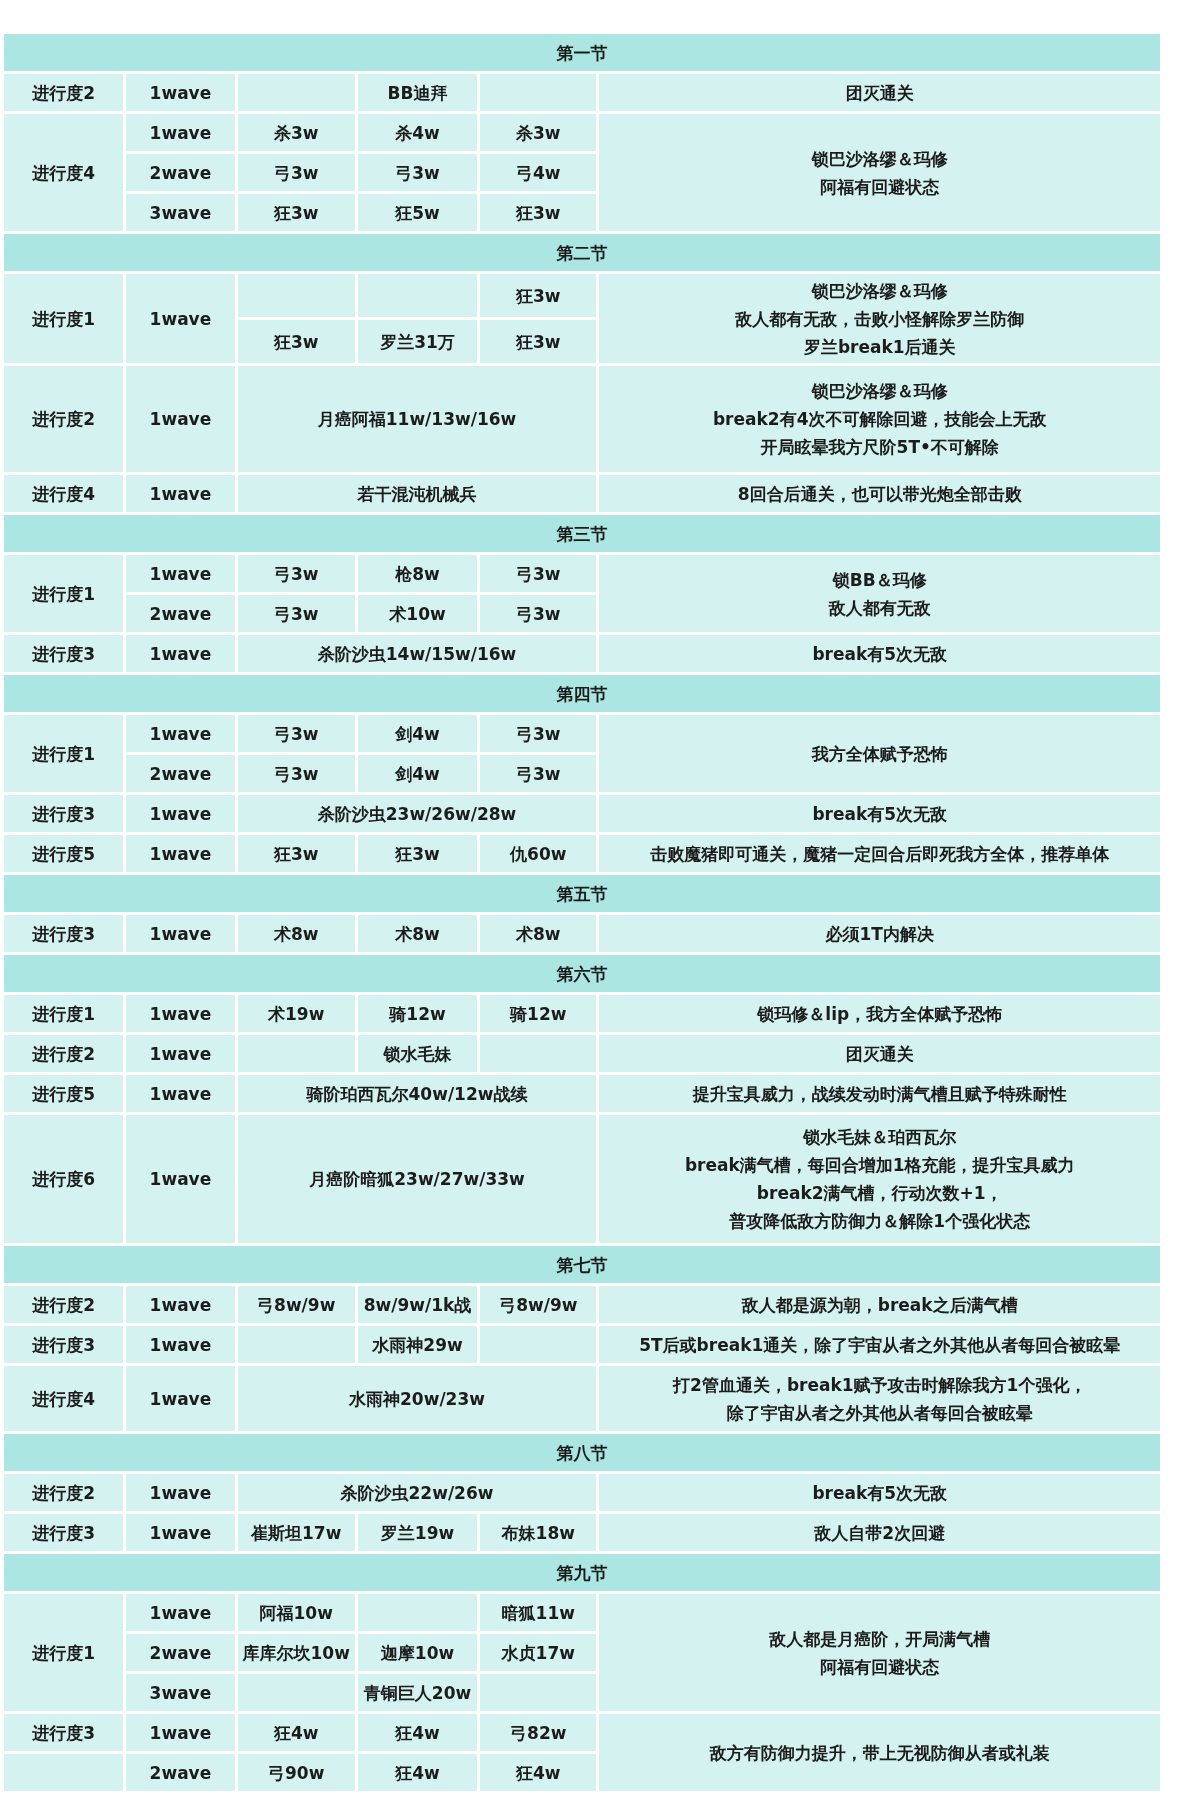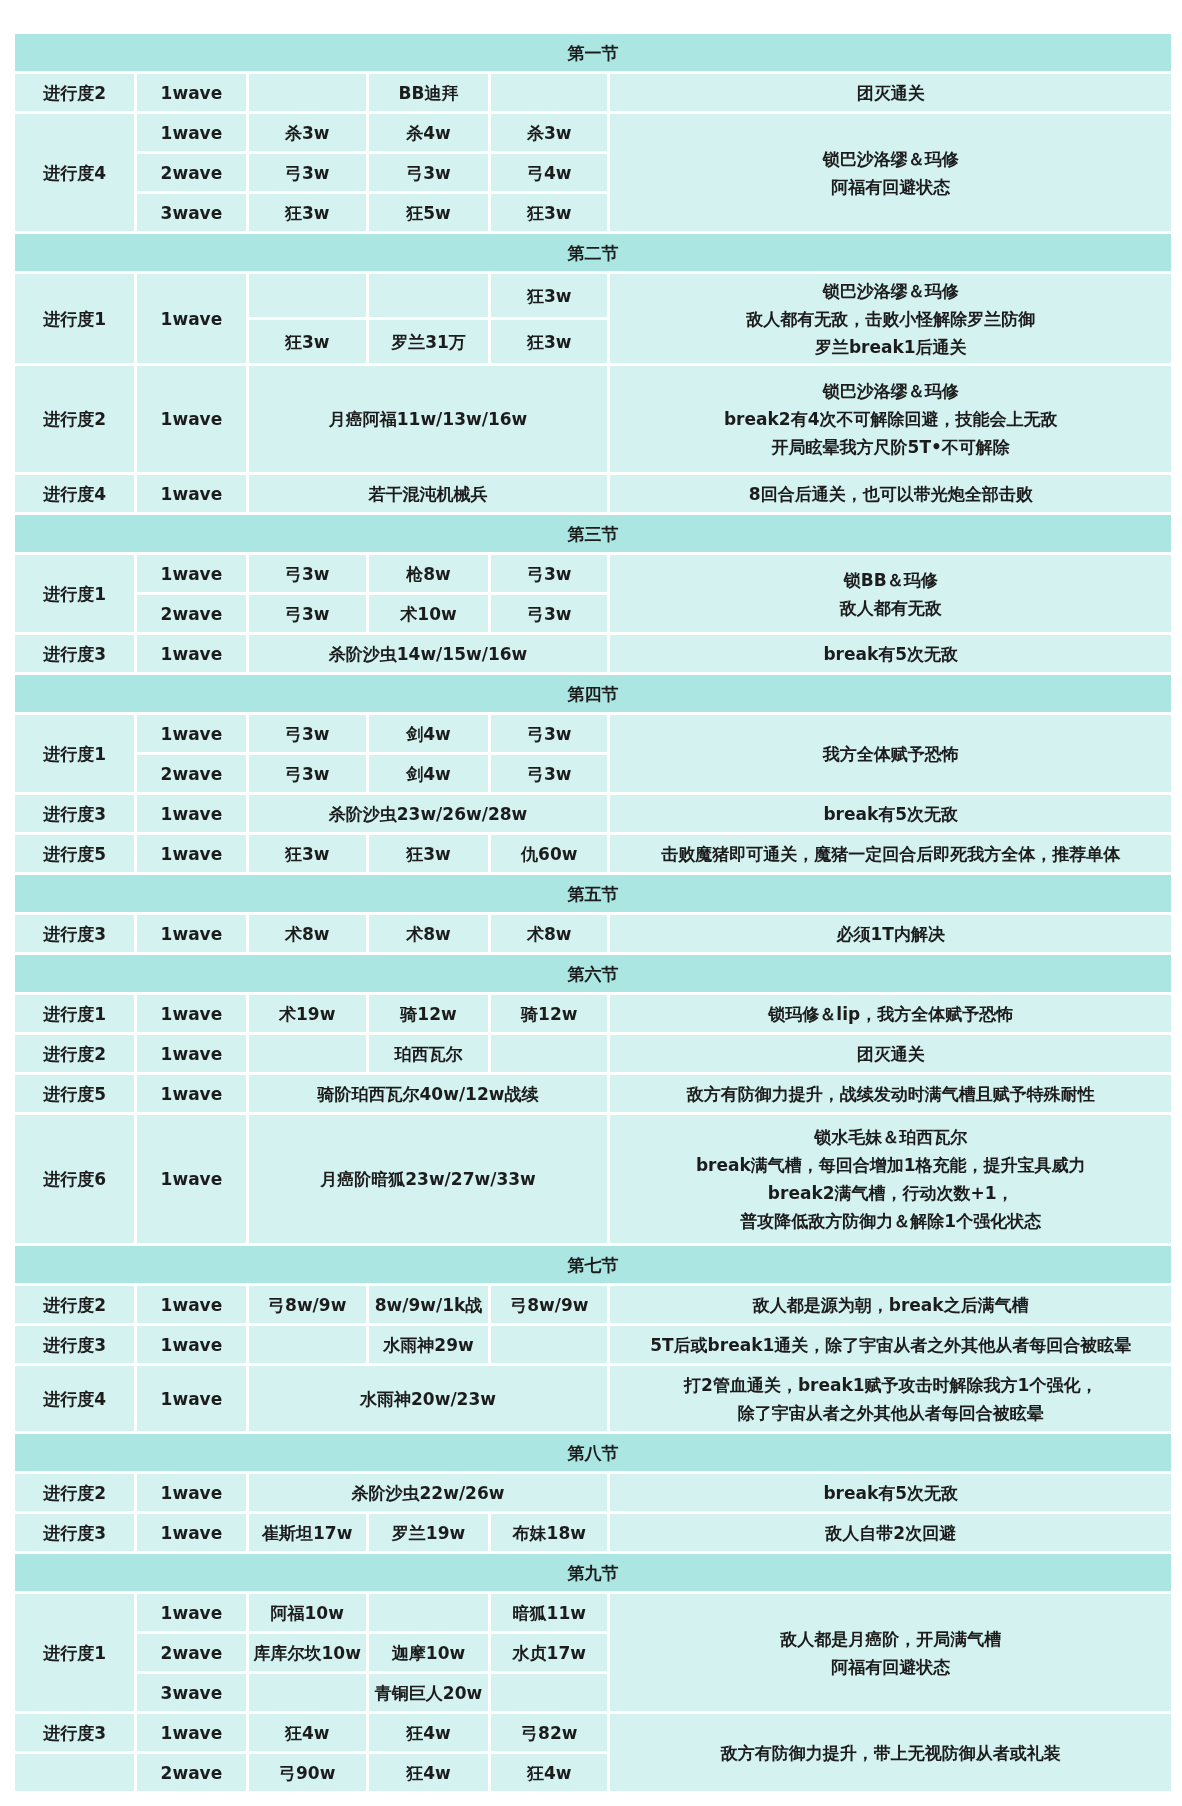--- a/index.html
+++ b/index.html
@@ -1,17 +1,17 @@
 <!DOCTYPE html>
 <html><head>
 <meta charset="utf-8">
 <style>
   html, body { margin: 0; padding: 0; background: #ffffff; }
   body { width: 1182px; height: 1806px; position: relative; overflow: hidden; }
-  .wrap { position: absolute; left: 12px; top: 31px; width: 1162px; }
+  .wrap { position: absolute; left: 1px; top: 31px; width: 1162px; }
   table.guide {
     width: 1162px;
     border-collapse: separate;
     border-spacing: 3px;
     table-layout: fixed;
     font-family: "DejaVu Sans", "Liberation Sans", sans-serif;
     font-weight: bold;
     font-size: 17px;
     color: #1c1c1c;
   }
@@ -213,32 +213,32 @@
       <td>骑12w</td>
       <td>骑12w</td>
       <td class="note">
             <span class="note-line">锁玛修＆lip，我方全体赋予恐怖</span>
           </td>
     </tr>
     <tr style="height:37px">
       <td>进行度2</td>
       <td>1wave</td>
       <td></td>
-      <td>珀西瓦尔</td>
+      <td>锁水毛妹</td>
       <td></td>
       <td class="note">
             <span class="note-line">团灭通关</span>
           </td>
     </tr>
     <tr style="height:37px">
       <td>进行度5</td>
       <td>1wave</td>
       <td colspan="3">骑阶珀西瓦尔40w/12w战续</td>
       <td class="note">
-            <span class="note-line">敌方有防御力提升，战续发动时满气槽且赋予特殊耐性</span>
+            <span class="note-line">提升宝具威力，战续发动时满气槽且赋予特殊耐性</span>
           </td>
     </tr>
     <tr style="height:128px">
       <td>进行度6</td>
       <td>1wave</td>
       <td colspan="3">月癌阶暗狐23w/27w/33w</td>
       <td class="note">
         <span class="note-line">锁水毛妹＆珀西瓦尔</span>
         <span class="note-line">break满气槽，每回合增加1格充能，提升宝具威力</span>
         <span class="note-line">break2满气槽，行动次数+1，</span>

